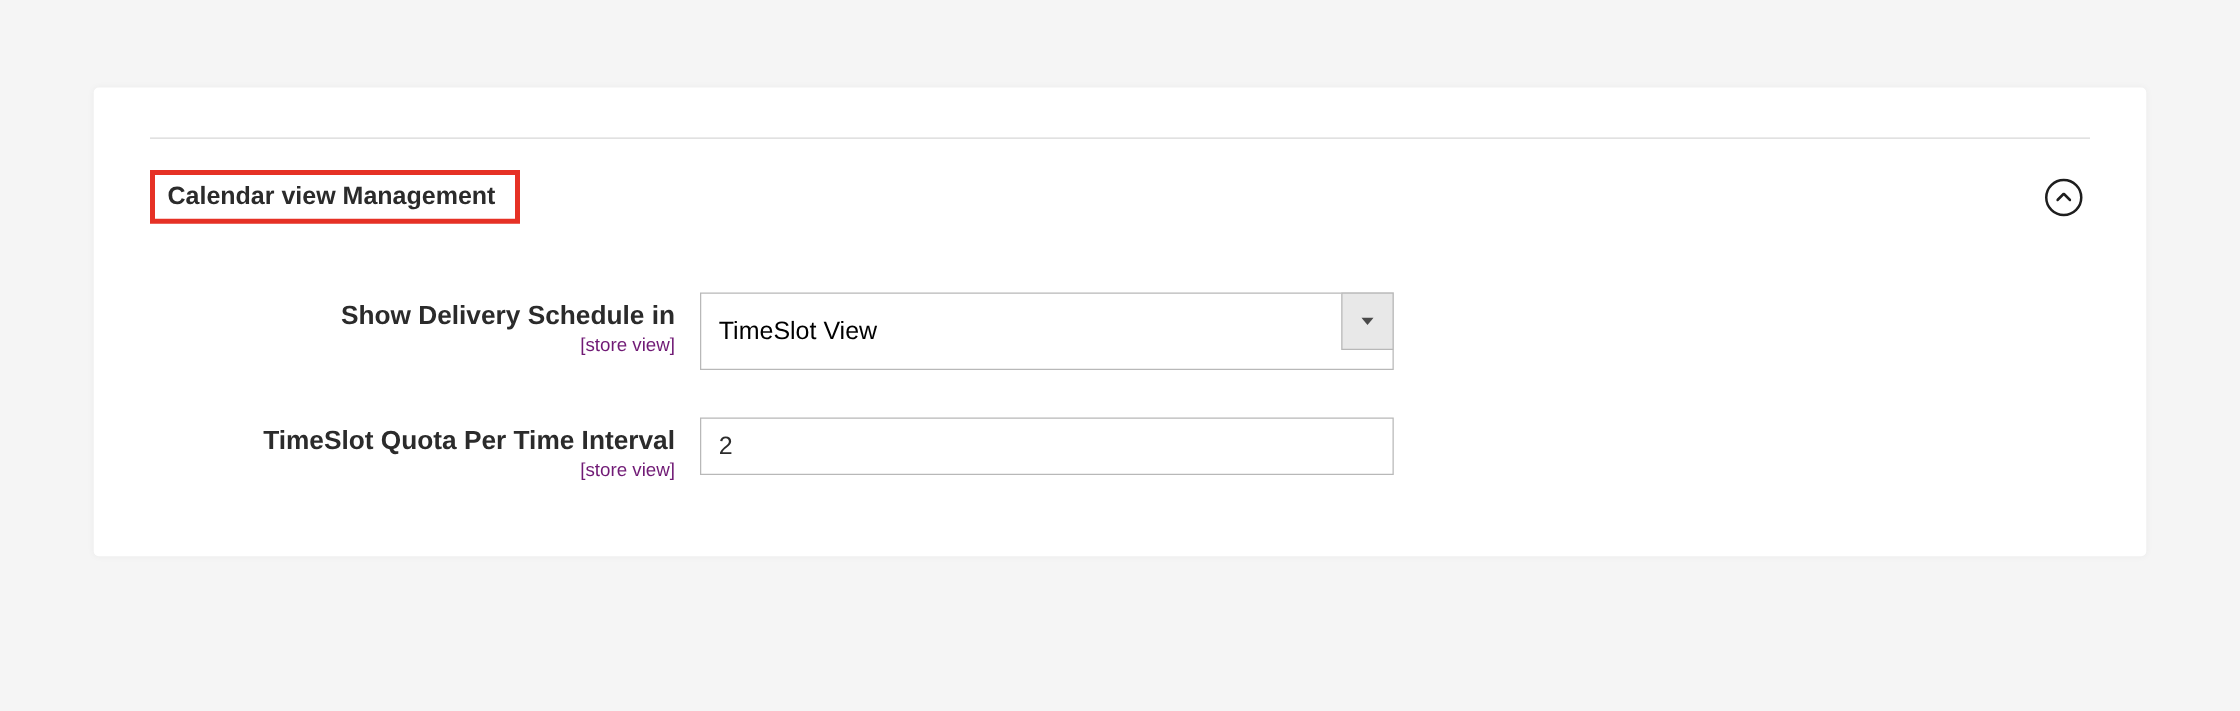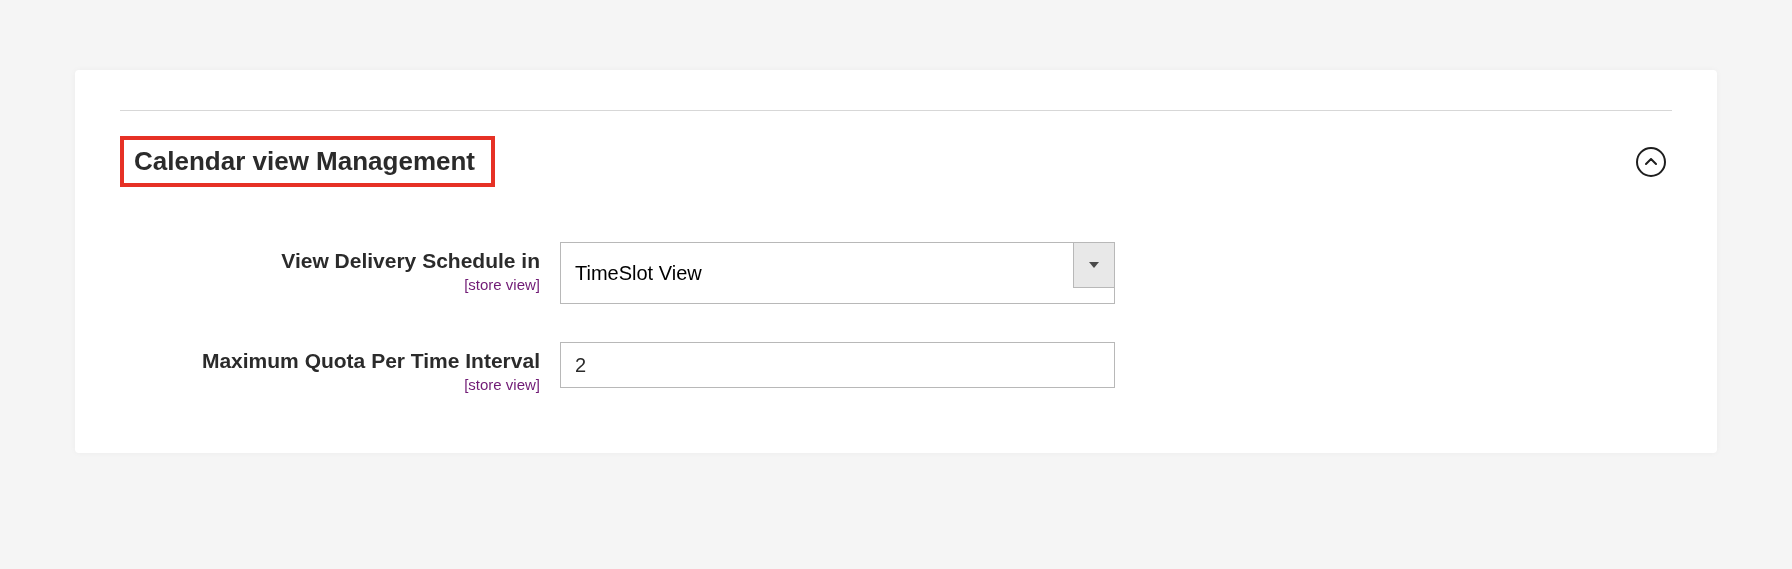--- a/index.html
+++ b/index.html
@@ -25,21 +25,21 @@
       align-items: center;
       justify-content: space-between;
       margin-bottom: 55px;
     }
     .section-title-wrap {
       display: inline-block;
       border: 4px solid #e63125;
       padding: 6px 16px 6px 10px;
     }
     .section-title {
-      font-size: 26px;
+      font-size: 20px;
       font-weight: 600;
       color: #2b2b2b;
     }
     .collapse-btn {
       width: 30px;
       height: 30px;
       border: 2px solid #1e1e1e;
       border-radius: 50%;
       background: #fff;
       display: flex;
@@ -132,38 +132,38 @@
       <svg width="12" height="8" viewBox="0 0 12 8">
         <path d="M1 6 L6 1 L11 6" stroke="#1e1e1e" stroke-width="2" fill="none" stroke-linecap="round" stroke-linejoin="round"></path>
       </svg>
     </span>
   </div>
 
   <div class="form-rows">
 
     <div class="form-row">
       <div class="label-col">
-        <span class="lbl">View Delivery Schedule in</span>
+        <span class="lbl">Show Delivery Schedule in</span>
         <span class="scope">[store view]</span>
       </div>
       <div class="control-col">
         <div class="select-wrap">
           <div class="select-display">TimeSlot View</div>
           <div class="select-arrow">
             <svg width="10" height="6" viewBox="0 0 10 6">
               <path d="M0 0 L10 0 L5 6 Z" fill="#4a4a4a"></path>
             </svg>
           </div>
         </div>
       </div>
     </div>
 
     <div class="form-row" style="margin-bottom:0;">
       <div class="label-col">
-        <span class="lbl">Maximum Quota Per Time Interval</span>
+        <span class="lbl">TimeSlot Quota Per Time Interval</span>
         <span class="scope">[store view]</span>
       </div>
       <div class="control-col">
         <input type="text" class="text-input" value="2" style="">
       </div>
     </div>
 
   </div>
 </div>
 

